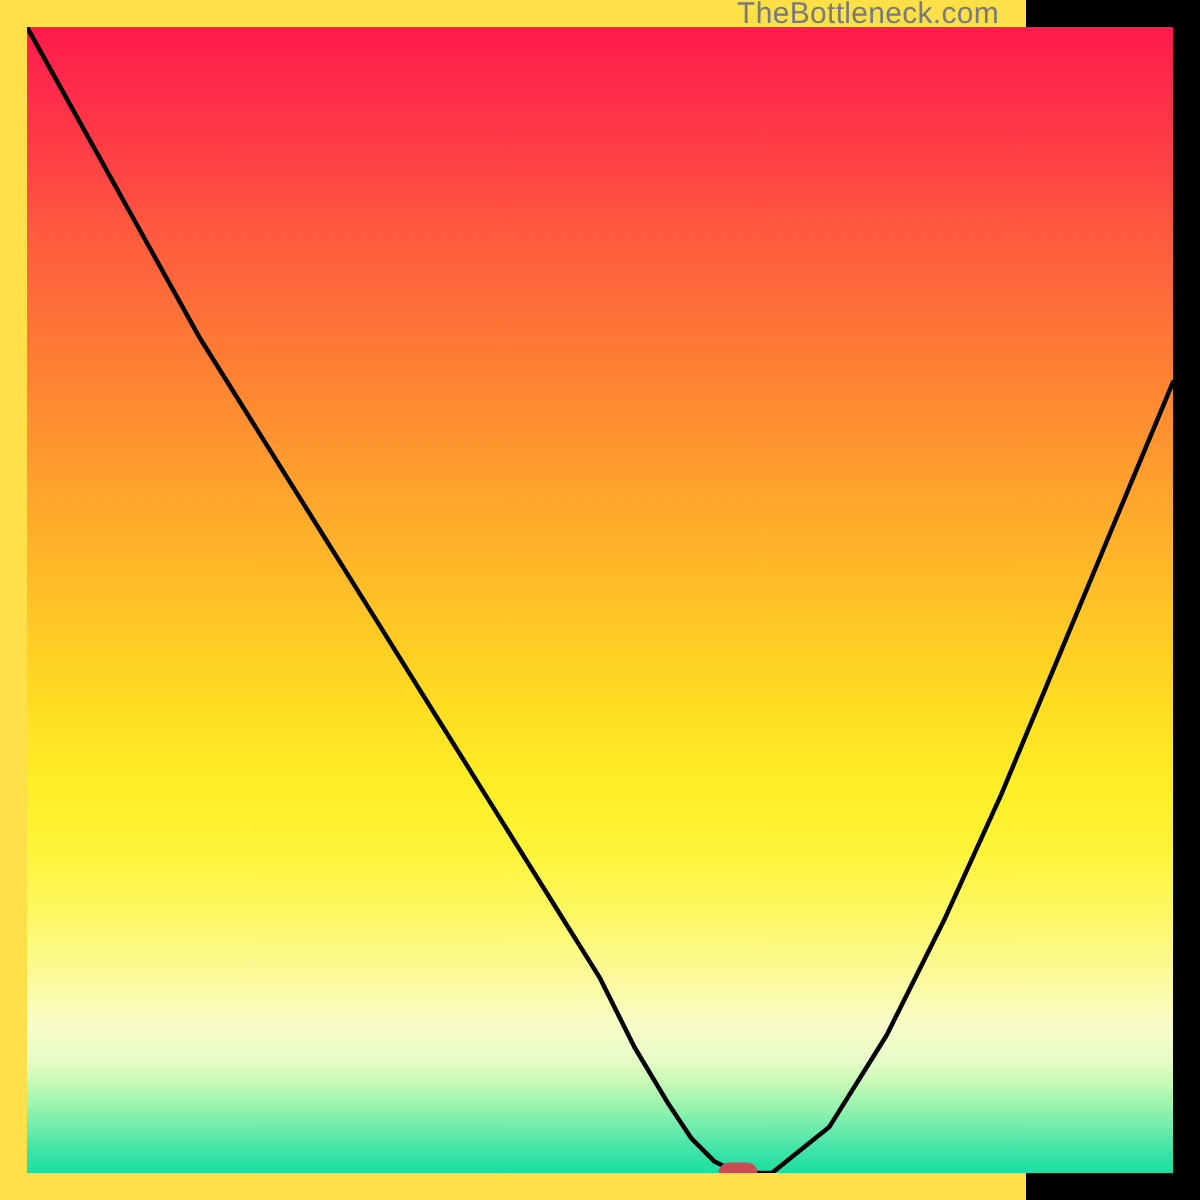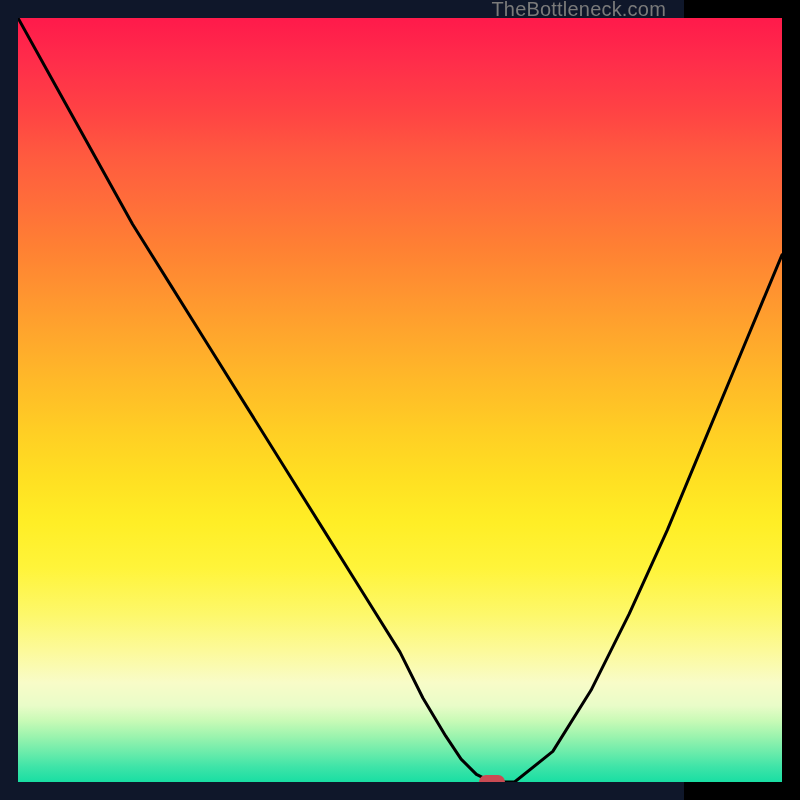--- a/index.html
+++ b/index.html
@@ -10,21 +10,21 @@
     background: #000;
     overflow: hidden;
     font-family: Arial, Helvetica, sans-serif;
   }
   .frame {
     position: absolute;
     left: 0;
     top: 0;
     width: 684px;
     height: 800px;
-    background: #0f172a;
+    background: #fde047;
   }
   .plot-area {
     position: absolute;
     left: 18px;
     top: 18px;
     width: 764px;
     height: 764px;
     overflow: hidden;
   }
   

